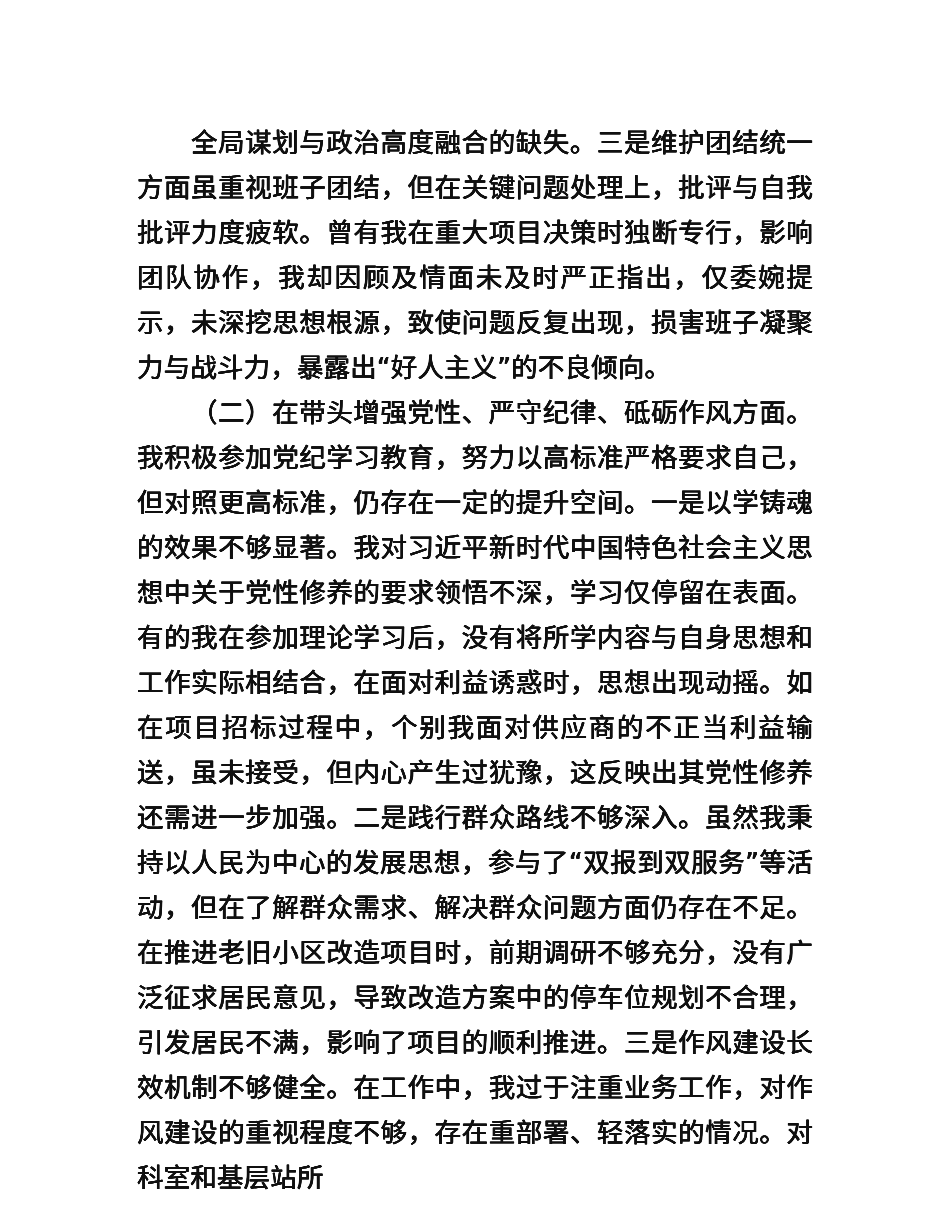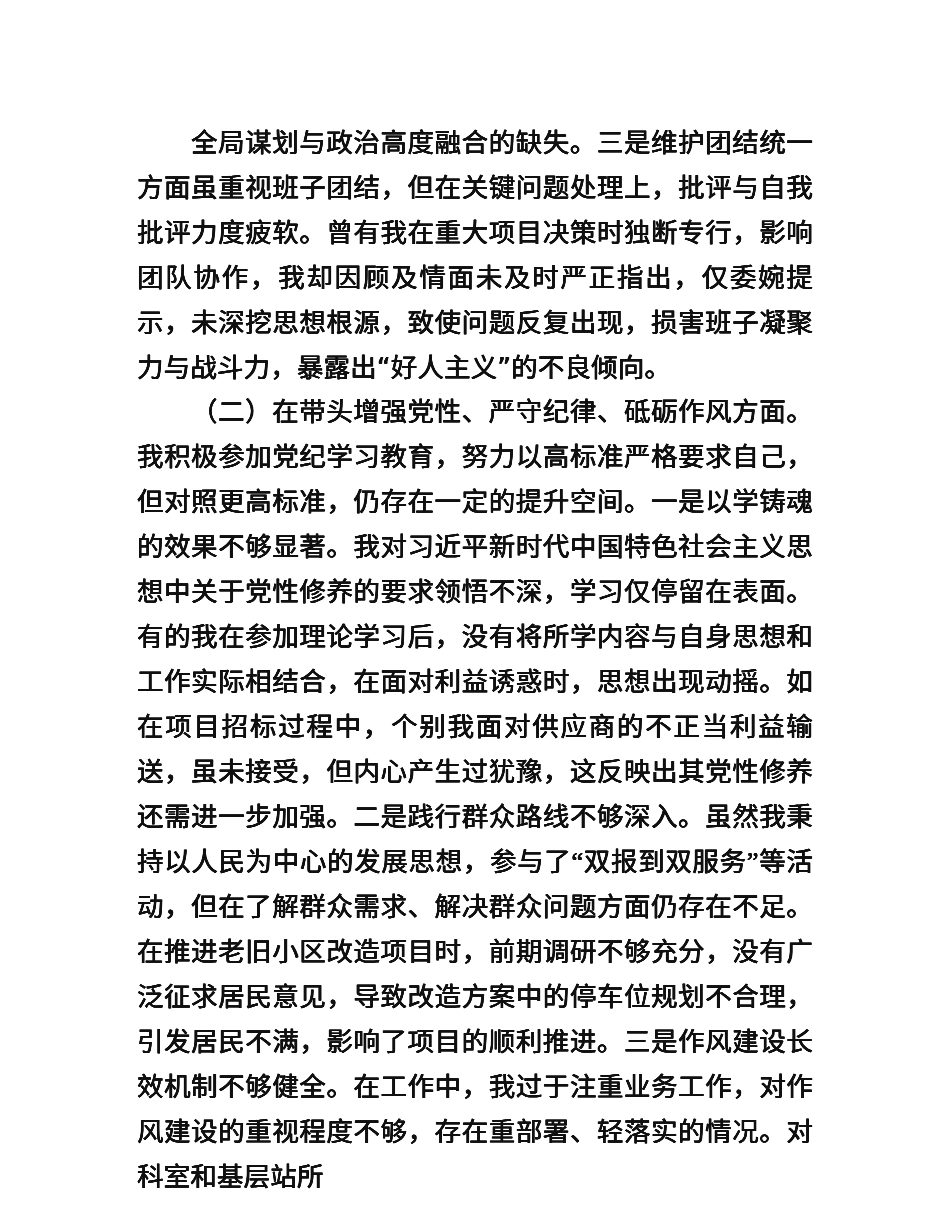--- a/index.html
+++ b/index.html
@@ -45,21 +45,20 @@
     word-break: break-all;
     white-space: normal;
   }
 
   .para.indent {
     text-indent: 54px;
   }
 
   .para + .para {
     margin-top: 0;
-    font-family: Liberation Serif, serif;
   }
 
   
   .para {
     text-shadow:
       0.35px 0 0 currentColor,
       -0.35px 0 0 currentColor,
       0 0.25px 0 currentColor,
       0 -0.25px 0 currentColor;
   }

